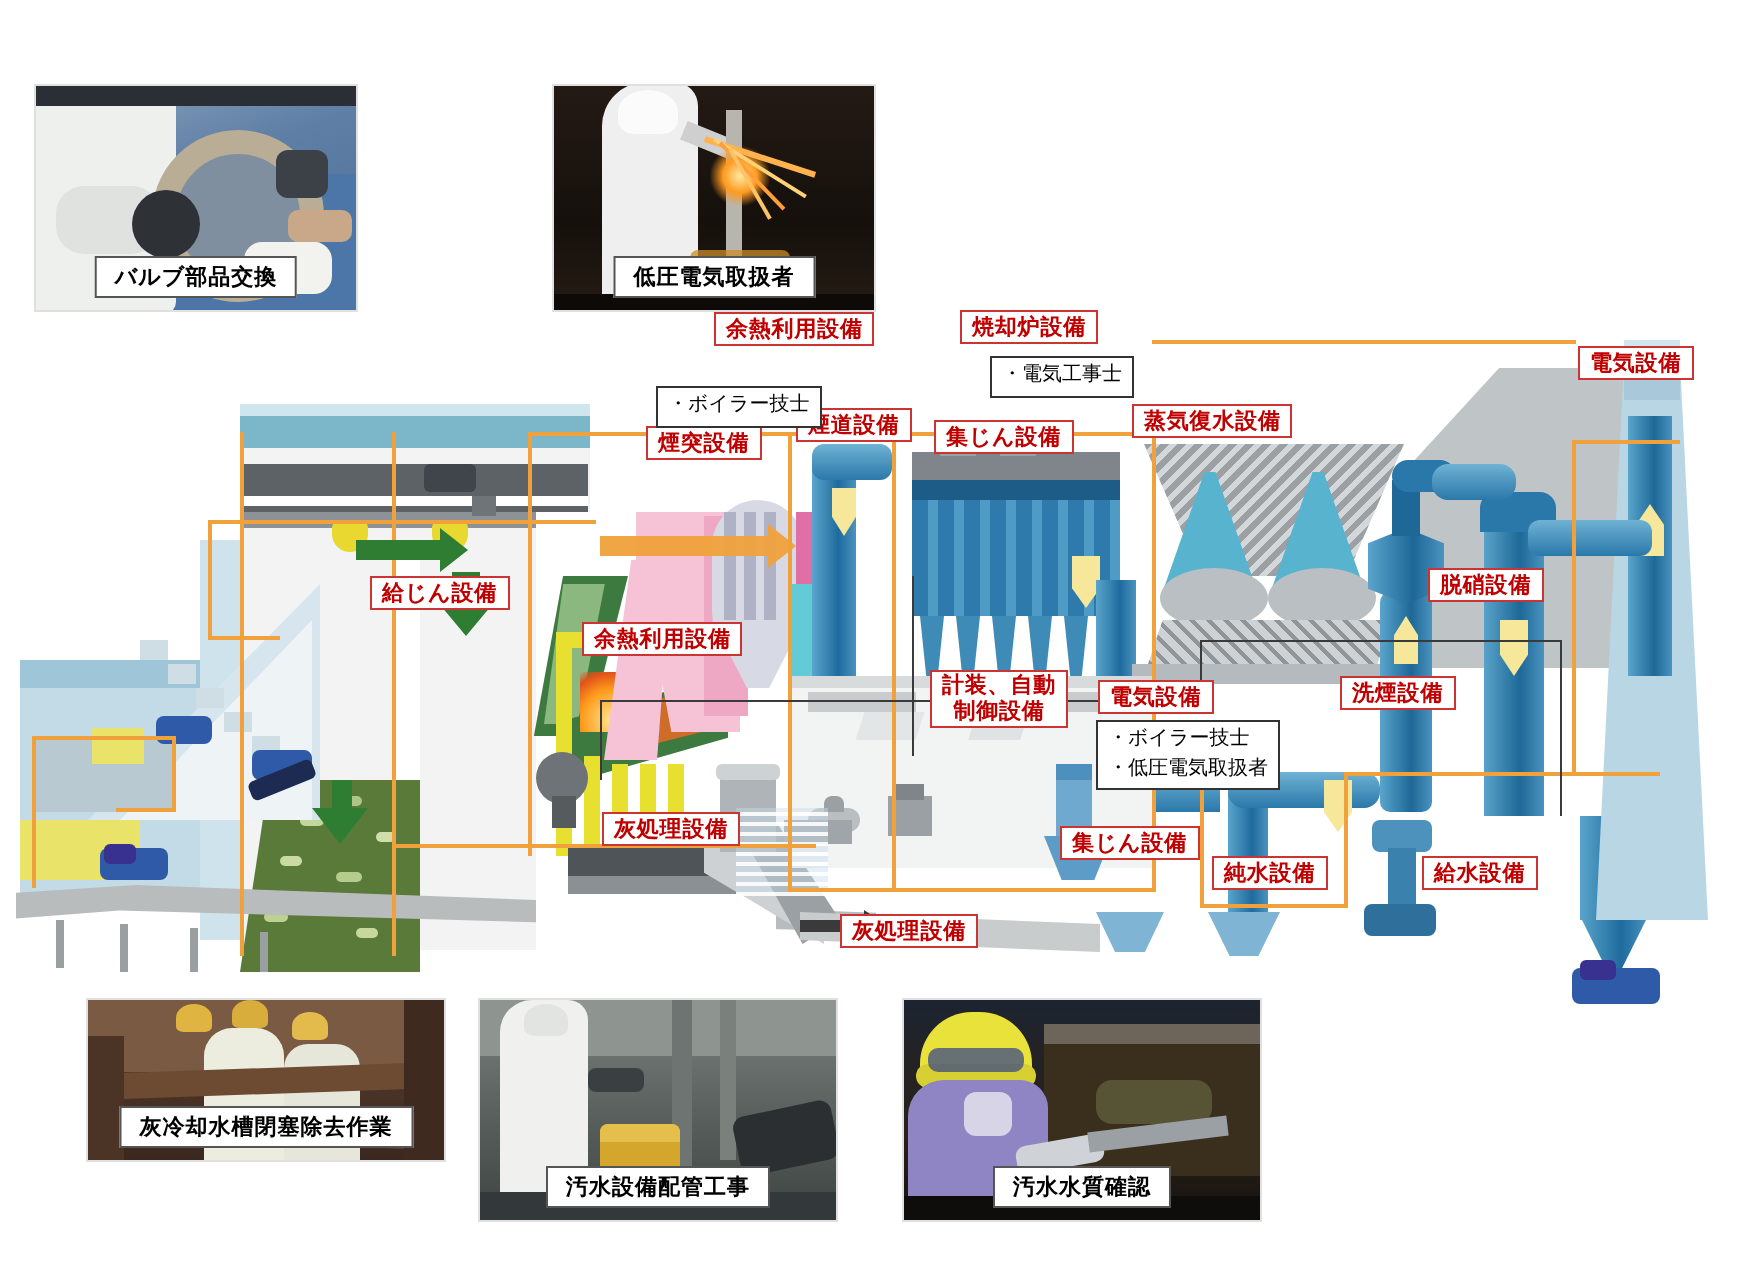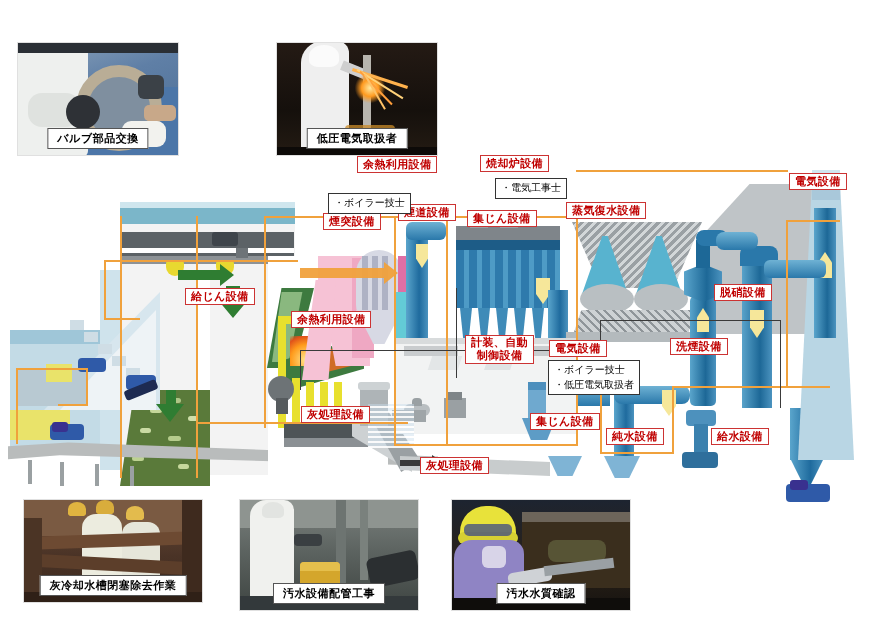--- a/index.html
+++ b/index.html
@@ -391,21 +391,21 @@
     <div class="qual" style="left:328px;top:33px;">
         <div>・ボイラー技士</div>
       </div>
     <div class="qual" style="left:548px;top:200px;">
         <div>・ボイラー技士</div>
         <div>・低圧電気取扱者</div>
       </div>
 
   </div>
 
-  <div class="photo" style="left:24px;top:500px;width:178px;height:102px;">
+  <div class="photo" style="left:44px;top:500px;width:178px;height:80px;">
     <div class="ph-inner" style="background:linear-gradient(180deg,#6b4a38 0%,#4a3326 55%,#3a281e 100%);">
       <div class="pp" style="left:0;top:0;width:178px;height:36px;background:#7a5a42;"></div>
       <div class="pp" style="left:44px;top:2px;width:18px;height:14px;background:#e0b440;border-radius:50% 50% 20% 20%;"></div>
       <div class="pp" style="left:72px;top:0px;width:18px;height:14px;background:#d9ad3c;border-radius:50% 50% 20% 20%;"></div>
       <div class="pp" style="left:102px;top:6px;width:18px;height:14px;background:#e3bb4d;border-radius:50% 50% 20% 20%;"></div>
       <div class="pp" style="left:58px;top:14px;width:40px;height:72px;background:#ececdf;border-radius:14px 14px 0 0;"></div>
       <div class="pp" style="left:98px;top:22px;width:38px;height:66px;background:#e6e6da;border-radius:12px 12px 0 0;"></div>
       <div class="pp" style="left:0;top:34px;width:178px;height:13px;background:#6d4a32;transform:rotate(-2deg);"></div>
       <div class="pp" style="left:0;top:58px;width:178px;height:13px;background:#5c3e2a;transform:rotate(3deg);"></div>
       <div class="pp" style="left:0;top:18px;width:18px;height:92px;background:#4b3425;"></div>

